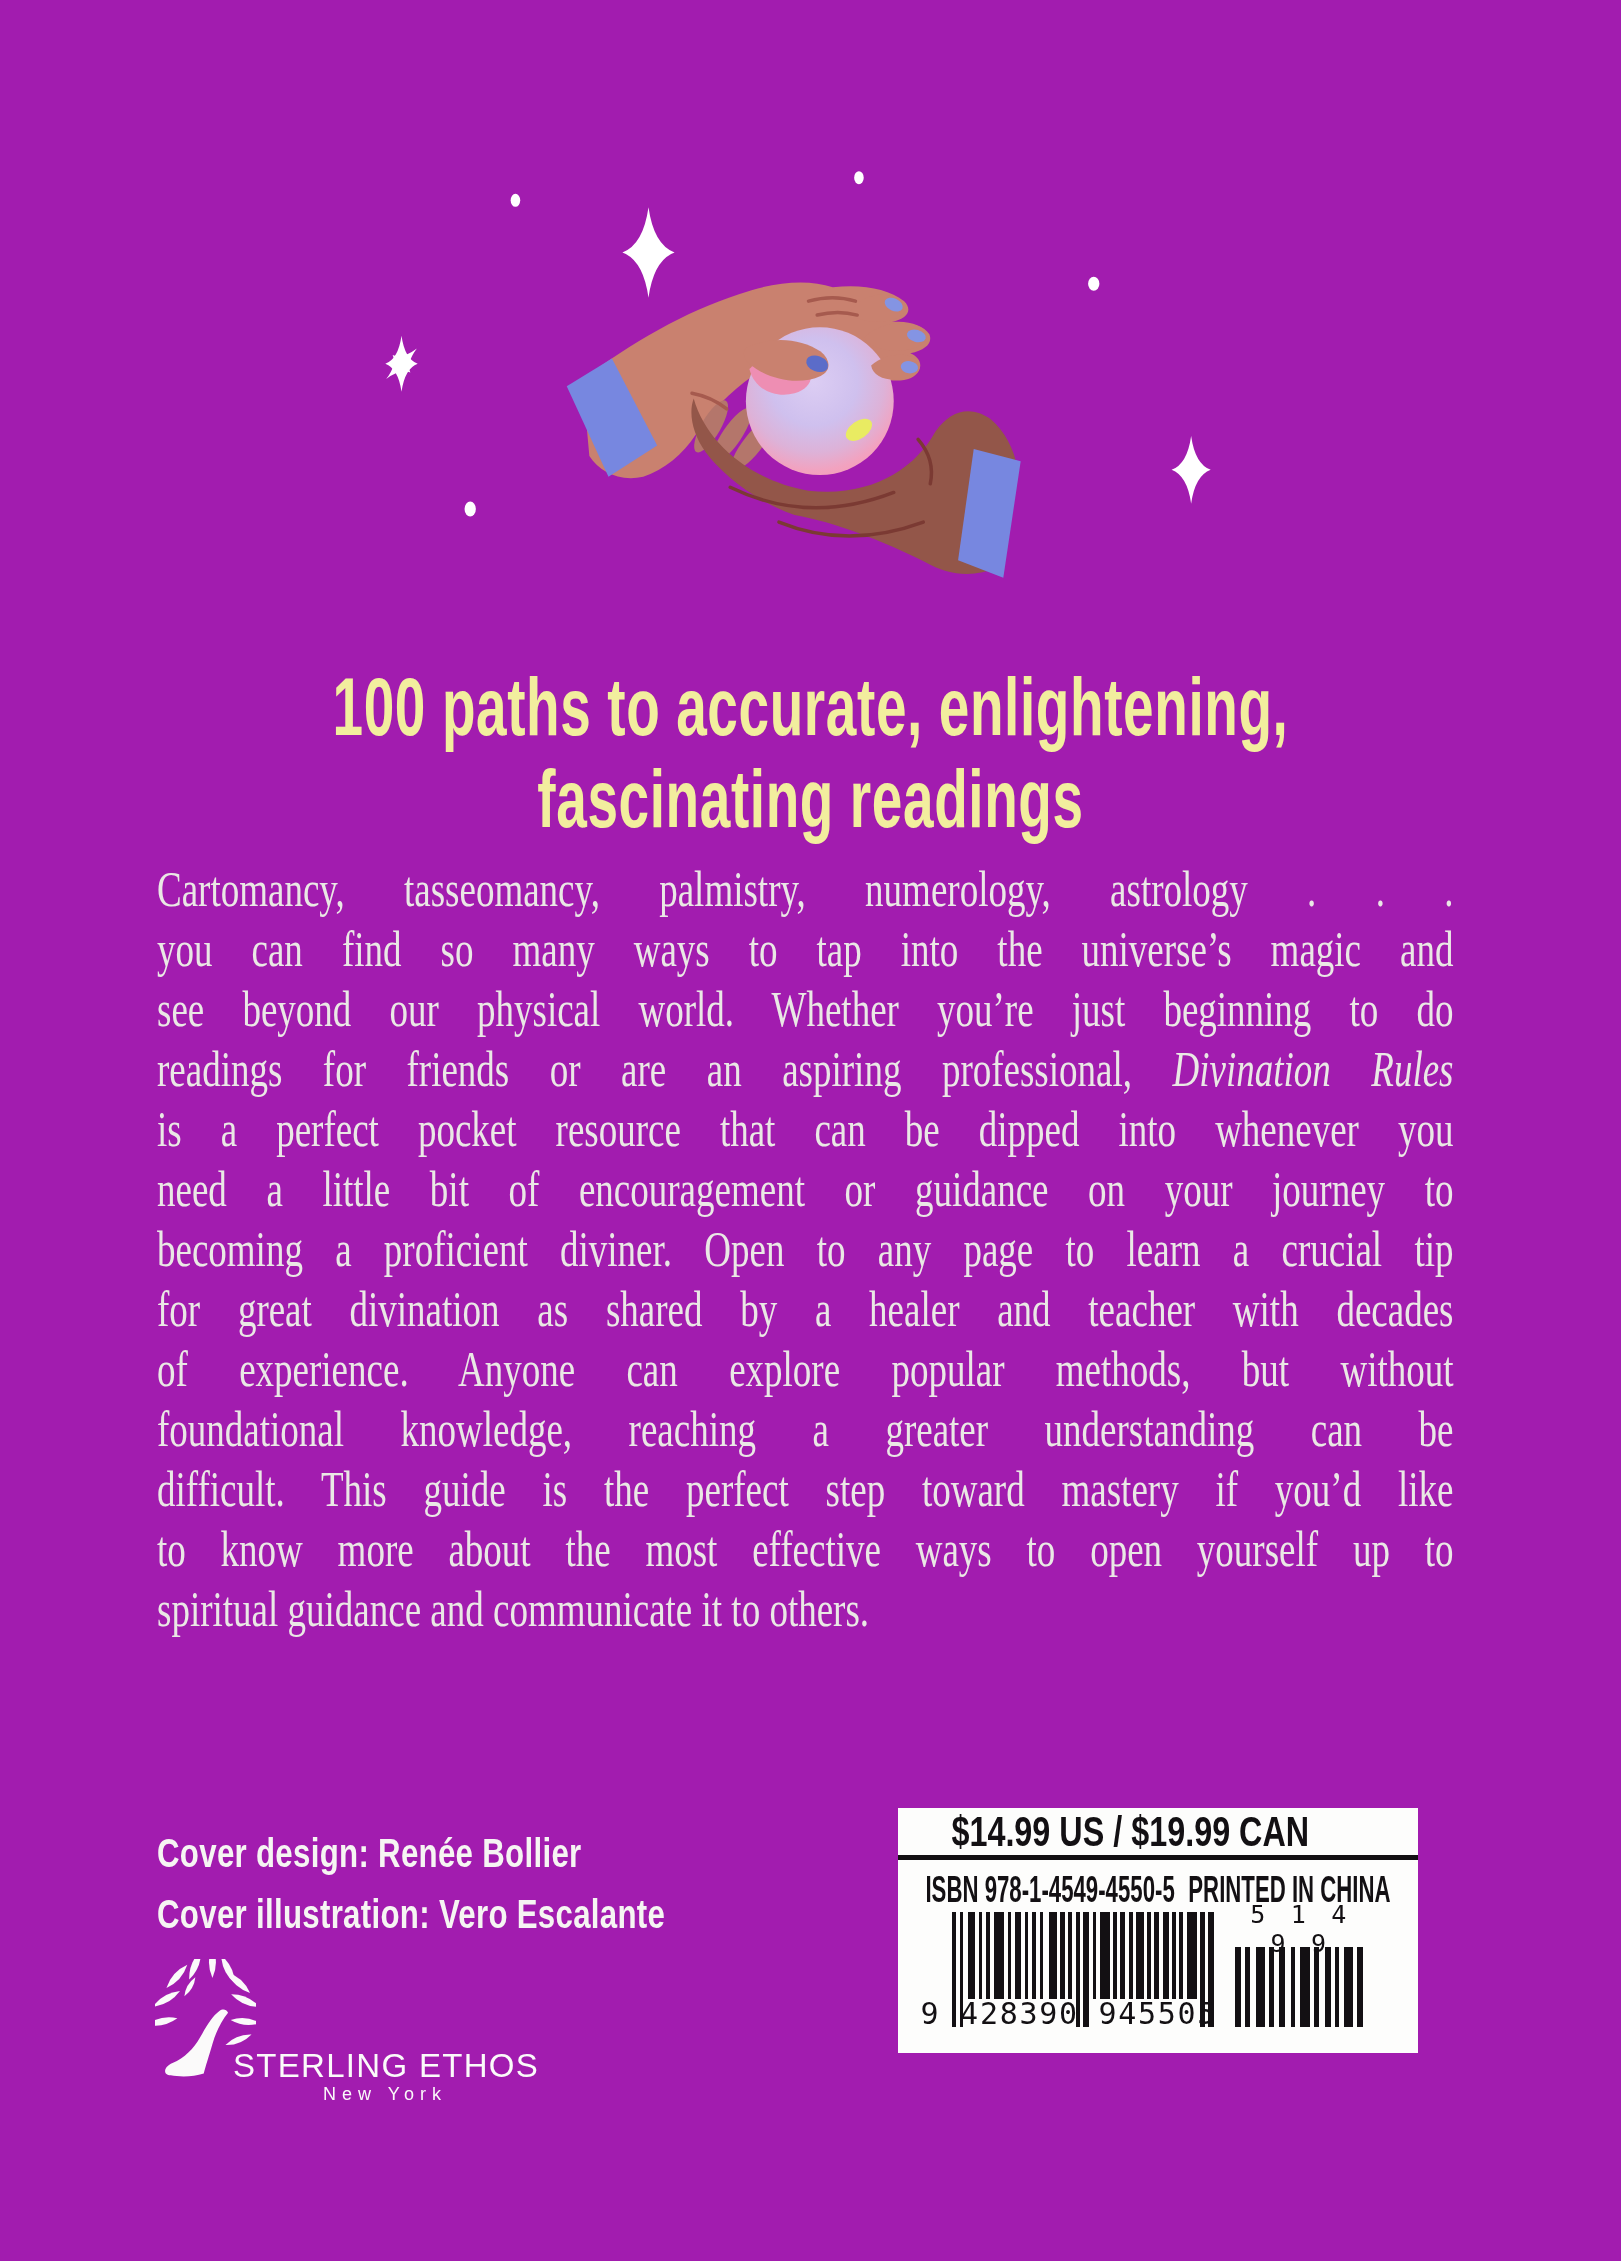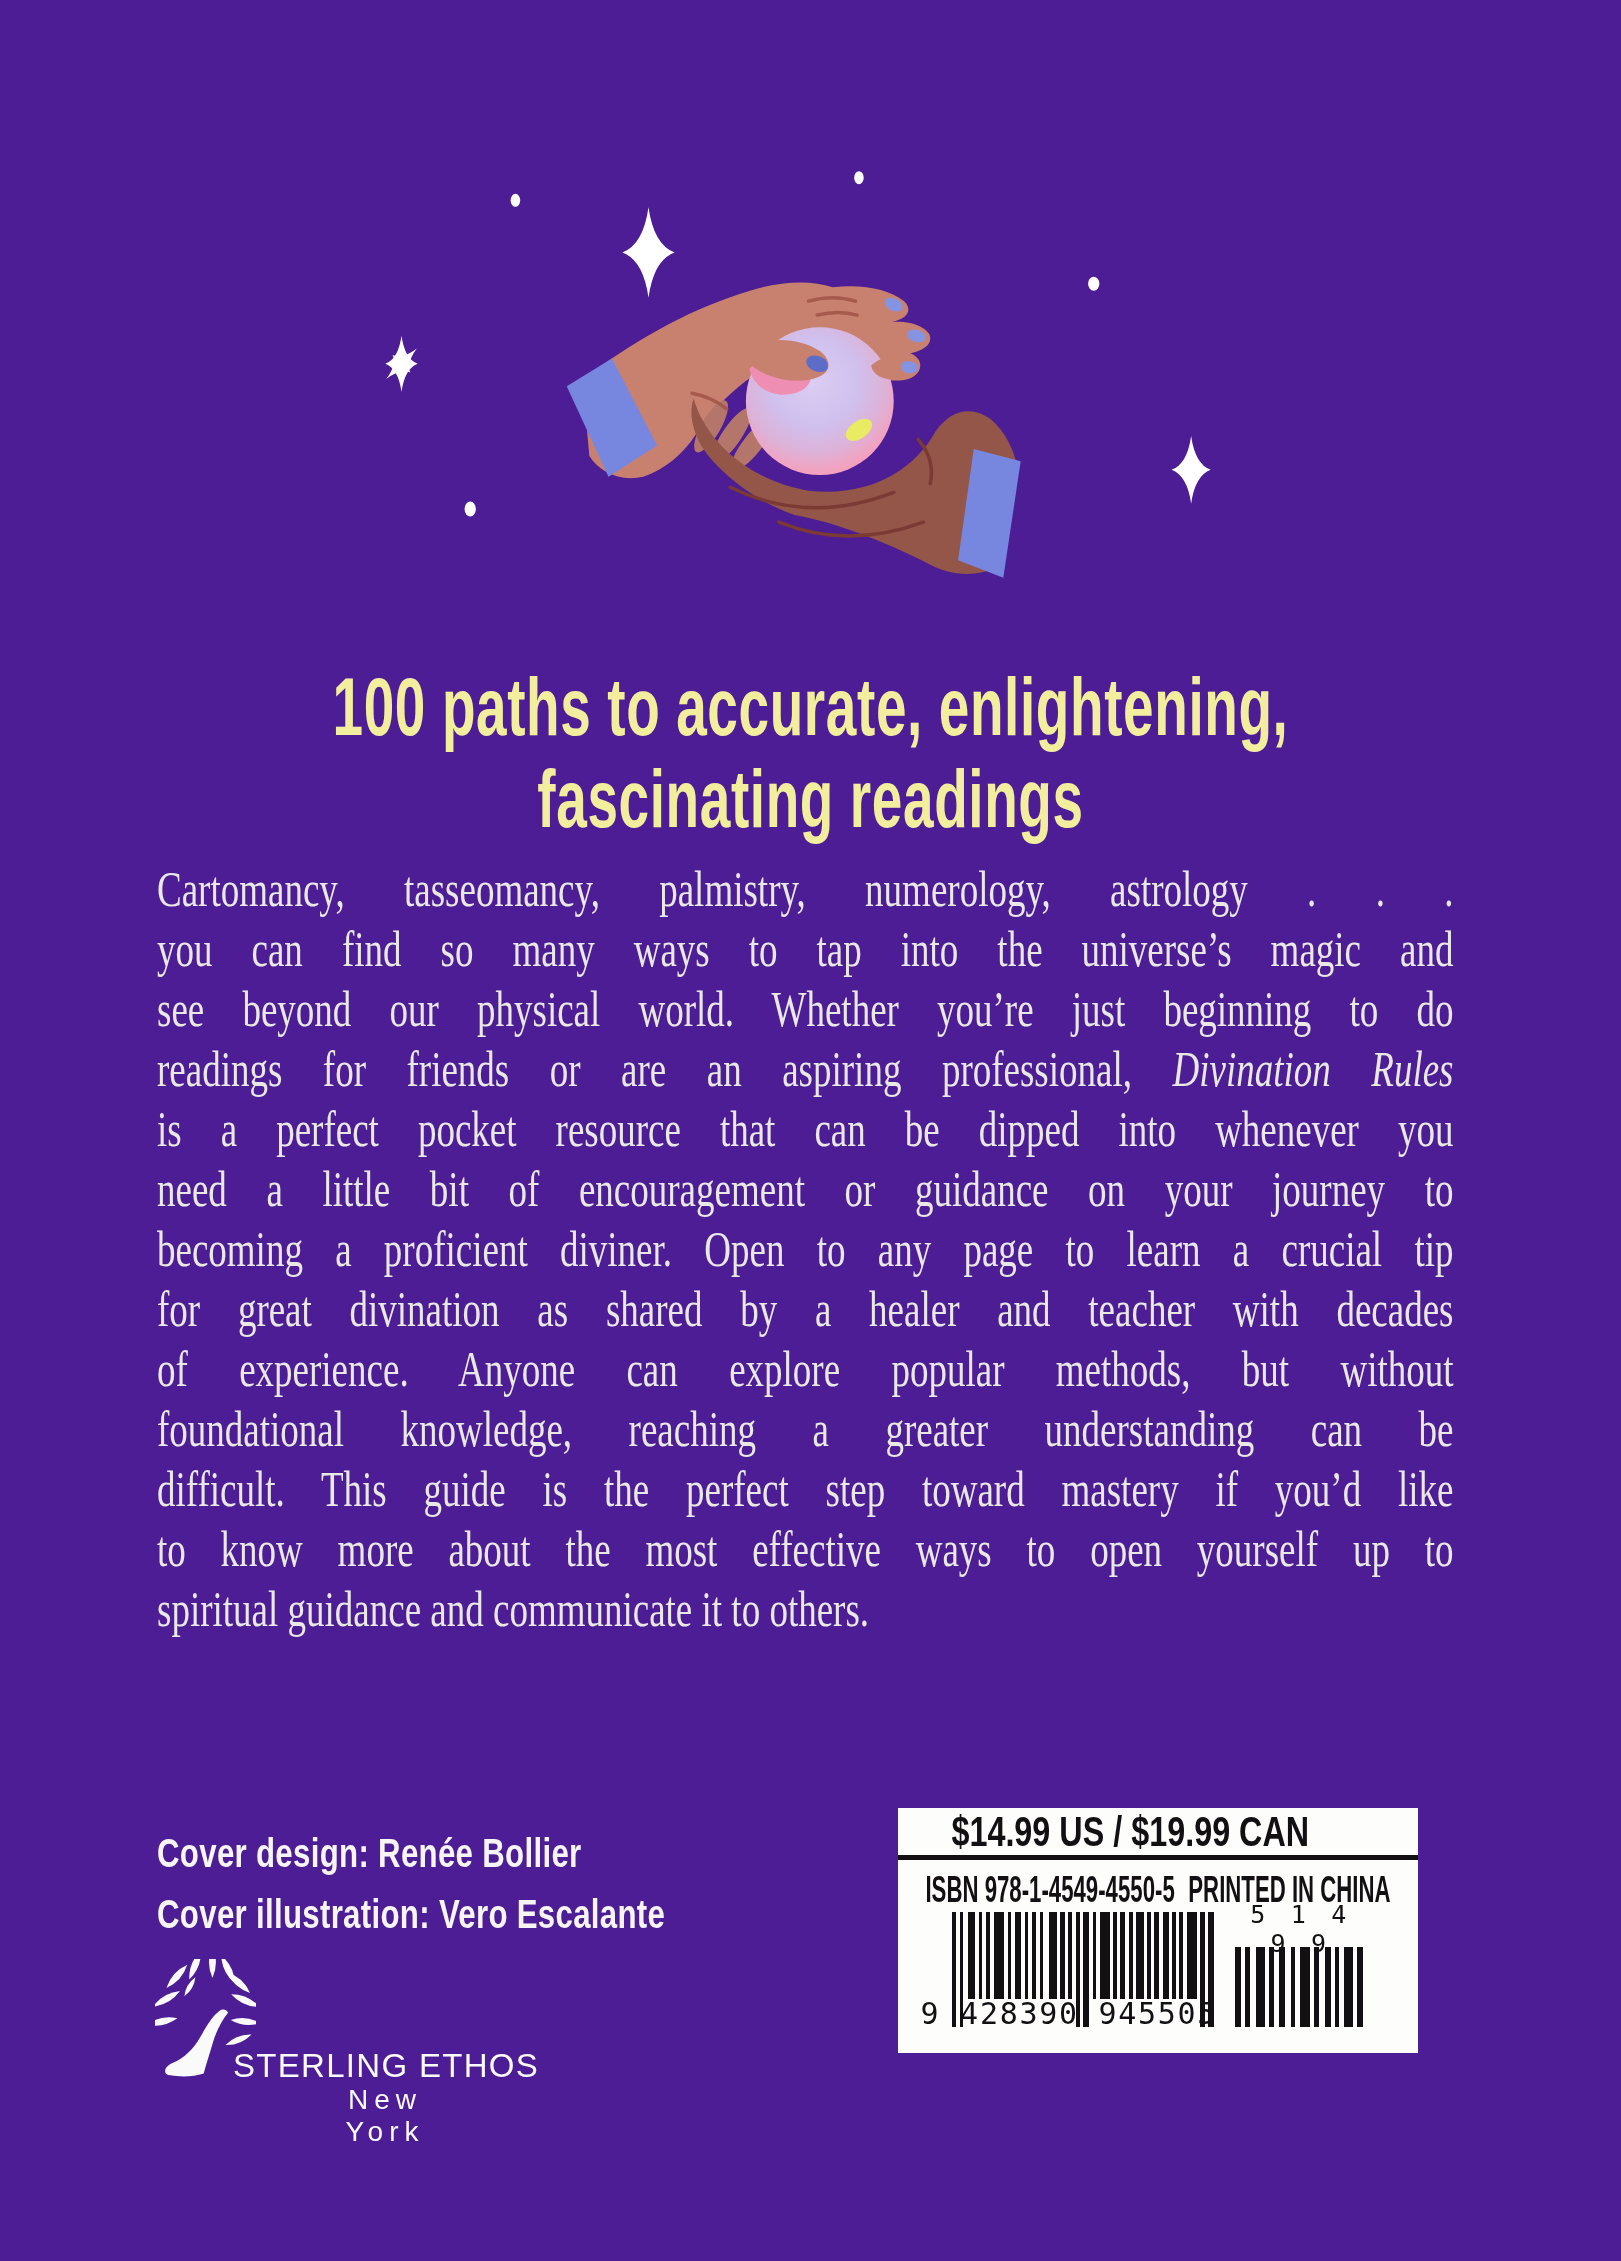--- a/index.html
+++ b/index.html
@@ -1,16 +1,16 @@
 <!DOCTYPE html>
 <html style="font-size:14px"><head>
 <meta charset="utf-8">
 <style>
   html,body{margin:0;padding:0;background:#242021;}
-  .page{position:relative;width:1621px;height:2261px;background:#4c1d95;overflow:hidden;
+  .page{position:relative;width:1621px;height:2261px;background:#a21caf;overflow:hidden;
         font-family:"Liberation Sans",sans-serif;}
   .illo{position:absolute;left:330px;top:122px;width:957px;height:487px;}
 
   .headline{position:absolute;left:0;width:1621px;top:661px;margin:0;text-align:center;
             color:#f2ee9e;font-weight:bold;font-size:82px;line-height:92px;
             transform:scaleX(.67);transform-origin:50% 0;letter-spacing:0.9px;}
 
   .body-text{position:absolute;left:157px;top:859px;width:1752px;
              transform:scaleX(.74);transform-origin:0 0;
              color:#eae8e5;font-family:"Liberation Serif",serif;font-size:50px;}
@@ -19,21 +19,21 @@
   .it{font-style:italic;}
 
   .credits{position:absolute;left:157px;top:1823px;color:#f6f5f3;font-size:40px;
            font-weight:600;line-height:61px;transform:scaleX(.78);transform-origin:0 0;
            letter-spacing:0.4px;}
 
   .logo{position:absolute;left:153px;top:1957px;width:487px;height:174px;color:#fbfafa;}
   .logo svg{position:absolute;left:1.7px;top:1.7px;}
   .pubname{position:absolute;left:80px;top:90px;font-size:33px;letter-spacing:1.3px;font-weight:400;}
   .pubcity{position:absolute;left:158px;top:127px;width:148px;text-align:center;
-           font-size:28px;letter-spacing:6px;}
+           font-size:18px;letter-spacing:6px;}
 
   .bcbox{position:absolute;left:898px;top:1808px;width:520px;height:245px;background:#fdfdfc;color:#131013;}
   .price{height:47px;border-bottom:5.2px solid #131013;display:flex;align-items:center;justify-content:flex-start;}
   .price span{font-size:42px;font-weight:bold;transform:scaleX(.77);white-space:nowrap;}
   .isbnrow{position:absolute;left:0;width:520px;top:61px;display:flex;justify-content:center;gap:22.6px;
            font-size:37px;font-weight:bold;transform:scaleX(.60);transform-origin:50% 0;white-space:nowrap;}
   .bars{position:absolute;font-size:0;white-space:nowrap;}
   #barsMain{left:54px;top:104px;width:264px;height:115px;}
   #barsSupp{left:337px;top:139px;height:80px;}
   .bar{display:inline-block;background:#131013;vertical-align:top;}

